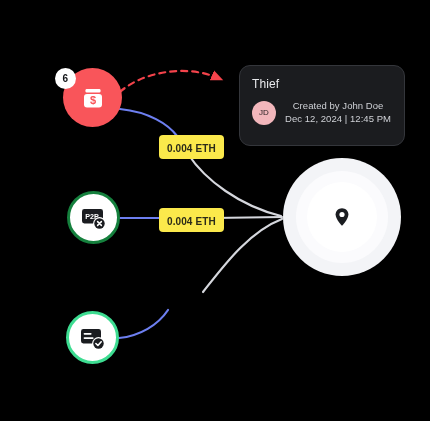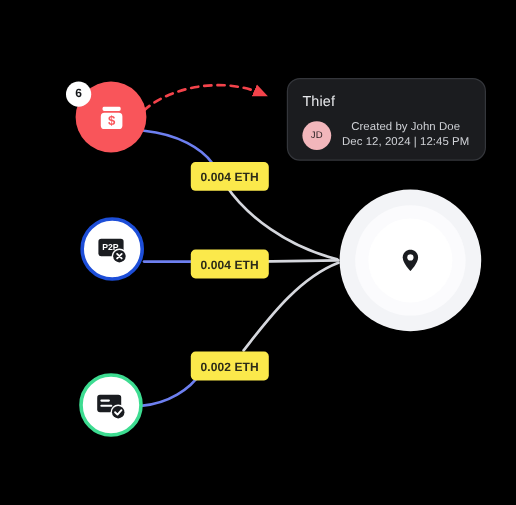--- a/index.html
+++ b/index.html
@@ -48,22 +48,22 @@
     height: 59px;
     background: #f9555a;
   }
   .node-ring {
     background: #ffffff;
     width: 53px;
     height: 53px;
   }
   .node-p2p {
     left: 67px;
-    top: 181px;
-    border: 3px solid #1d4ed8;
+    top: 191px;
+    border: 3px solid #15803d;
     align-items: center;
   }
   .node-green {
     left: 66px;
     top: 311px;
     border: 3px solid #3ddc91;
   }
   .node-icon {
     display: block;
   }
@@ -137,21 +137,21 @@
   
   .tooltip-card {
     position: absolute;
     left: 239px;
     top: 65px;
     width: 166px;
     box-sizing: border-box;
     background: #1b1c1f;
     border: 1px solid #34363b;
     border-radius: 11px;
-    padding: 11px 12px 8px 12px;
+    padding: 11px 12px 20px 12px;
   }
   .tooltip-title {
     color: #e8e9ec;
     font-size: 12px;
     font-weight: 400;
     letter-spacing: 0.1px;
     margin-bottom: 9px;
   }
   .tooltip-row {
     display: flex;
@@ -249,21 +249,20 @@
           <path d="M11,2.2 C7.4,2.2 4.6,5 4.6,8.5 C4.6,13.2 11,19.8 11,19.8
                    C11,19.8 17.4,13.2 17.4,8.5 C17.4,5 14.6,2.2 11,2.2 Z" fill="#1a1c20"></path>
           <circle cx="11" cy="8.5" r="2.6" fill="#ffffff"></circle>
         </svg>
       </div>
     </div>
   </div>
 
   <div class="edge-label lbl-1">0.004 ETH</div>
   <div class="edge-label lbl-2">0.004 ETH</div>
-  <div class="edge-label lbl-3">0.002 ETH</div>
 
   <div class="tooltip-card">
     <div class="tooltip-title">Thief</div>
     <div class="tooltip-row">
       <div class="avatar">JD</div>
       <div class="meta">
         <div class="meta-line">Created by John Doe</div>
         <div class="meta-line">Dec 12, 2024 | 12:45 PM</div>
       </div>
     </div>

